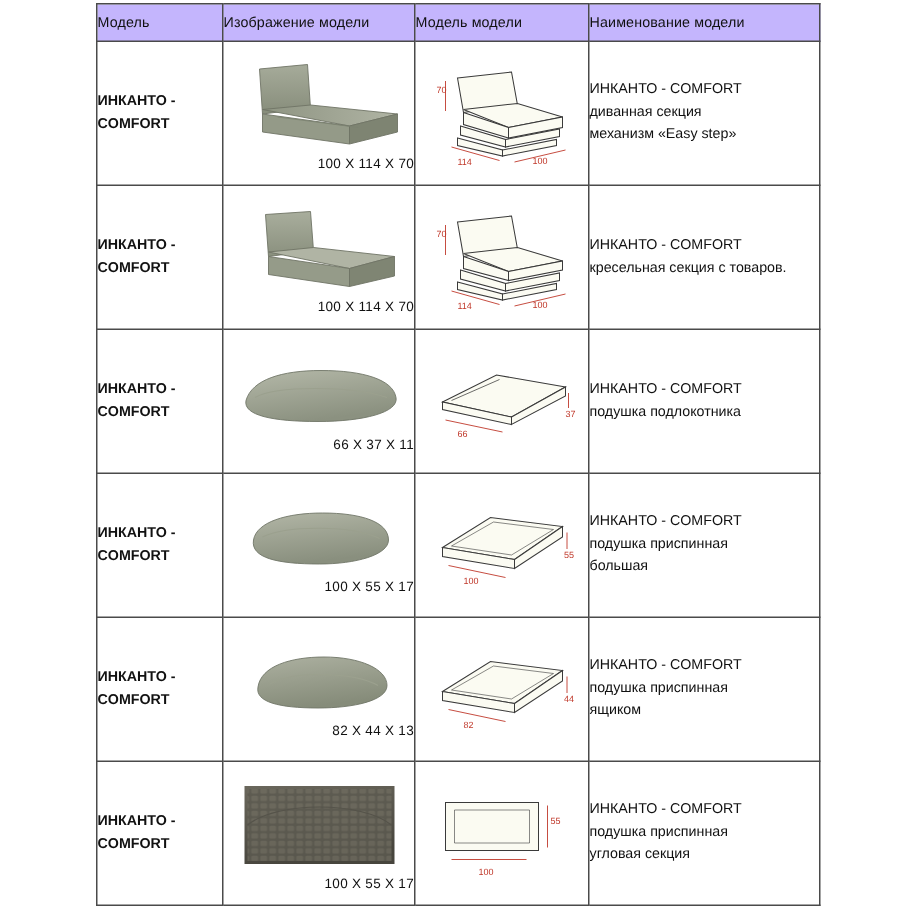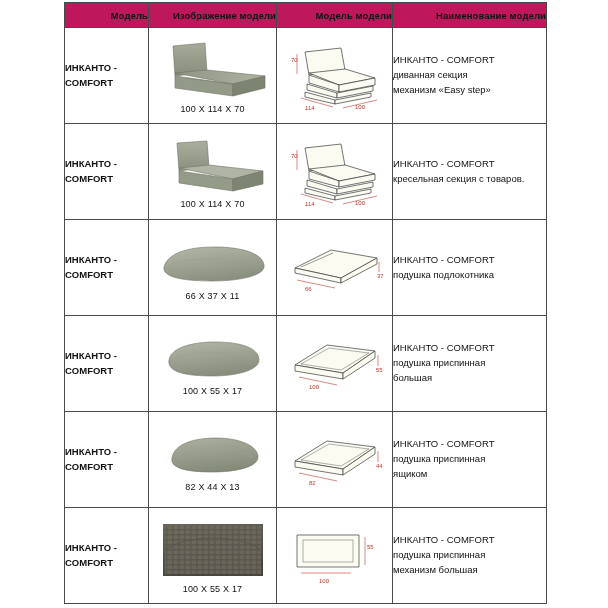--- a/index.html
+++ b/index.html
@@ -27,26 +27,26 @@
     margin-top: 2px;
     table-layout: fixed;
   }
   table.catalog th,
   table.catalog td {
     border: 1px solid #4a4a4a;
     vertical-align: middle;
     padding: 0;
   }
   thead th {
-    background: #be185d;
+    background: #c4b5fd;
     font-size: 9.5px;
-    font-weight: bold;
+    font-weight: normal;
     color: #111;
     height: 24px;
-    text-align: right;
+    text-align: left;
     letter-spacing: 0.1px;
   }
   col.c-model { width: 84px; }
   col.c-image { width: 128px; }
   col.c-scheme { width: 116px; }
   col.c-name   { width: 154px; }
 
   td.model {
     font-size: 9.5px;
     font-weight: bold;
@@ -75,21 +75,21 @@
   .dims {
     font-size: 9px;
     color: #111;
     text-align: center;
     margin-top: 2px;
     letter-spacing: 0.2px;
   }
   .photo-wrap {
     display: flex;
     flex-direction: column;
-    align-items: center;
+    align-items: flex-end;
     justify-content: center;
     padding: 6px 0 4px 0;
   }
   .svg-box { display: block; margin: 0 auto; }
 </style>
 </head>
 <body>
 
 <div class="page">
   <table class="catalog">
@@ -367,19 +367,19 @@
               <path d="M18 50 L68 50"></path>
               <path d="M82 14 L82 42"></path>
             </g>
             <text x="36" y="60" font-family="Liberation Sans, sans-serif" font-size="6" fill="#c0392b">100</text>
             <text x="84" y="26" font-family="Liberation Sans, sans-serif" font-size="6" fill="#c0392b">55</text>
           </svg>
         </td>
         <td class="name">
           <span class="name-title">ИНКАНТО - COMFORT</span>
           <span class="name-sub">подушка приспинная</span>
-          <span class="name-sub">механизм большая</span>
+          <span class="name-sub">угловая секция</span>
         </td>
       </tr>
 
     </tbody>
   </table>
 </div>
 
 </body></html>

